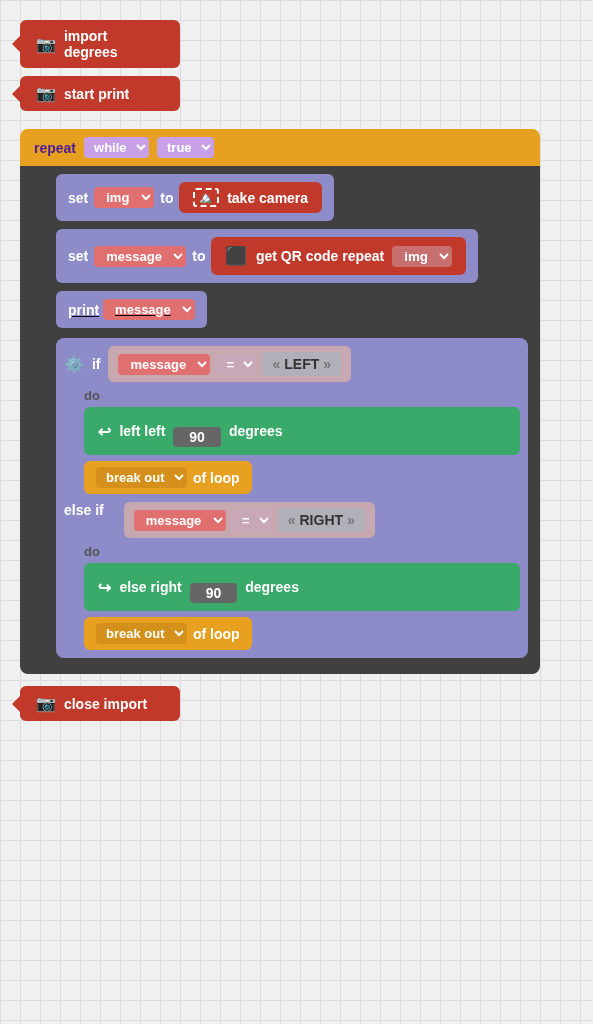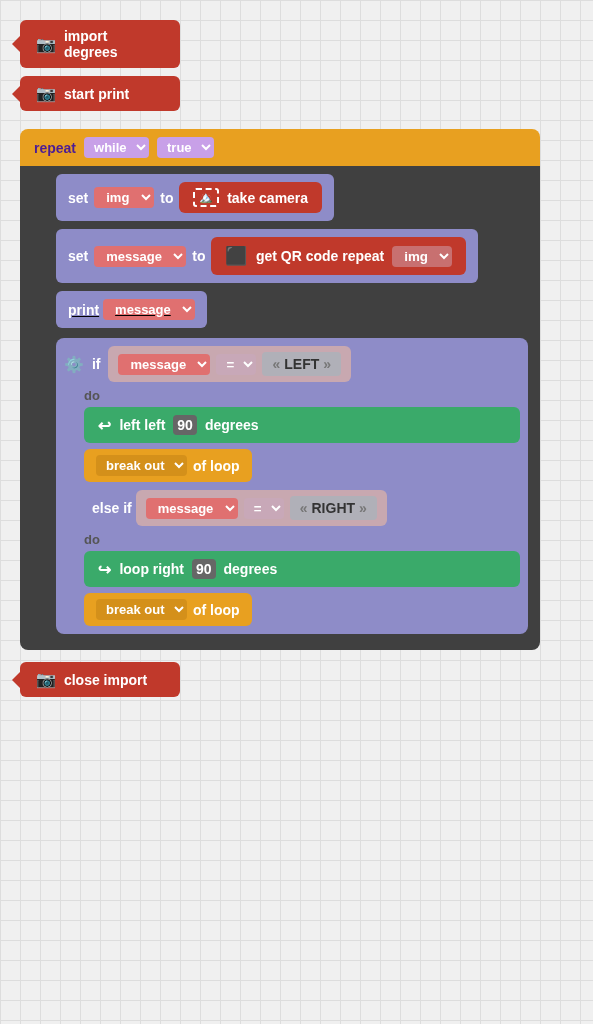--- a/index.html
+++ b/index.html
@@ -112,21 +112,22 @@
       border-radius: 6px;
       padding: 8px 14px;
       gap: 8px;
       margin-bottom: 6px;
     }
 
     .degrees-val {
       background: #666;
       color: white;
       border-radius: 4px;
-      padding: 2px 4px;
+      padding: 2px 16px;
+      margin-top: 12px;
     }
 
     .break-dropdown {
       background: #d4901a;
       color: white;
       border: none;
       border-radius: 4px;
       padding: 2px 6px;
       font-weight: bold;
       font-size: 13px;
@@ -235,21 +236,21 @@
 
           <div style="margin-top:6px; display:flex; align-items:center; background:#e8a020; border-radius:6px; padding:6px 12px; gap:6px; width:fit-content;">
             <select class="break-dropdown">
               <option>break out</option>
             </select>
             <span style="color:white;">of loop</span>
           </div>
         </div>
 
         <div style="margin-top:8px;">
-          <div style="display:flex; align-items:center; gap:4px; margin-bottom:6px;margin-left:28px;">
+          <div style="display:flex; align-items:flex-start; gap:20px; margin-bottom:6px;">
             <span style="color:white; font-weight:bold;">else if</span>
 
             <div style="display:flex; align-items:center; background:#c8a8b0; border-radius:6px; padding:6px 10px; gap:6px;">
               <select class="var-dropdown" style="background:#e07070; color:white; border:none; border-radius:4px; padding:2px 8px; font-weight:bold;">
                 <option>message</option>
               </select>
               <select style="background:#c8a8b8; color:white; border:none; border-radius:4px; padding:2px 6px; font-weight:bold;">
                 <option>=</option>
               </select>
               <div style="background:#b0b0b8; border-radius:4px; padding:4px 10px; color:#333; display:flex; align-items:center; gap:4px;">
@@ -258,21 +259,21 @@
                 <span style="color:#777;">»</span>
               </div>
             </div>
           </div>
 
           <div style="padding-left:20px;">
             <span style="color:#555; font-size:13px; display:block; margin-bottom:4px;">do</span>
 
             <div class="turn-block">
               <span style="font-size:16px;">↪</span>
-              <span>loop right</span>
+              <span>else right</span>
               <span class="degrees-val">90</span>
               <span>degrees</span>
             </div>
 
             <div style="margin-top:6px; display:flex; align-items:center; background:#e8a020; border-radius:6px; padding:6px 12px; gap:6px; width:fit-content;">
               <select class="break-dropdown">
                 <option>break out</option>
               </select>
               <span style="color:white;">of loop</span>
             </div>

